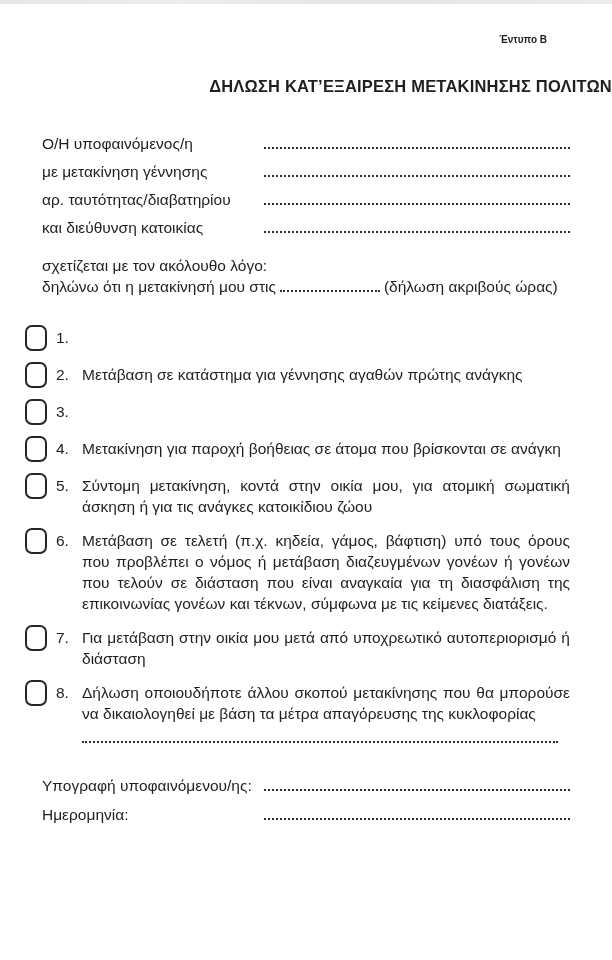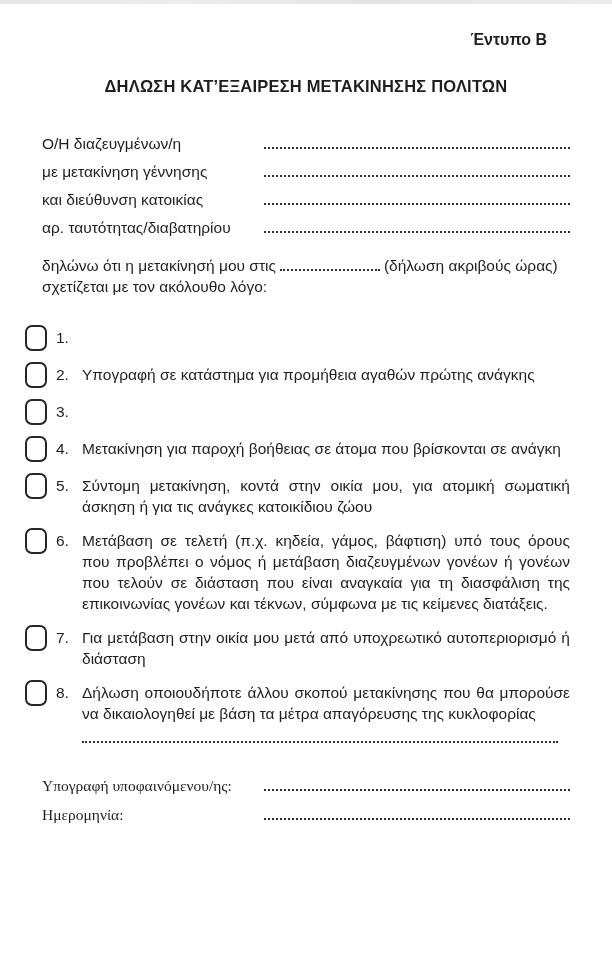--- a/index.html
+++ b/index.html
@@ -20,26 +20,26 @@
     position: absolute;
     top: 0; left: 0;
     width: 100%; height: 4px;
     background: linear-gradient(90deg, #e6e6e6 0%, #ededed 30%, #e4e4e4 60%, #ececec 100%);
   }
   .form-code {
     margin-top: 30px;
     padding-right: 65px;
     text-align: right;
     font-weight: 700;
-    font-size: 16px;
+    font-size: 10px;
     line-height: 20px;
   }
   .form-title {
     margin-top: 26px;
-    text-align: center;
+    text-align: right;
     font-weight: 700;
     font-size: 16.5px;
     line-height: 21px;
     letter-spacing: 0.2px;
   }
   
   .fields { margin: 36px 42px 0 42px; }
   .frow {
     display: flex;
     align-items: baseline;
@@ -94,66 +94,66 @@
     flex: 1;
     text-align: justify;
   }
   .line-fill {
     height: 19px;
     width: calc(100% - 12px);
     border-bottom: 2px dotted #2e2e2e;
     margin-bottom: 2px;
   }
   
-  .signature { margin: 30px 42px 16px 42px; font-family: Liberation Serif, serif; }
+  .signature { margin: 30px 42px 16px 42px; }
   .signature .frow { margin-bottom: 8px; }
 </style>
 </head>
 <body>
 
 <div class="page">
   <div class="scan-strip"></div>
 
   <div class="form-code">Έντυπο Β</div>
 
   <div class="form-title">ΔΗΛΩΣΗ ΚΑΤ’ΕΞΑΙΡΕΣΗ ΜΕΤΑΚΙΝΗΣΗΣ ΠΟΛΙΤΩΝ</div>
 
   <div class="fields">
     <div class="frow">
-      <span class="flabel">Ο/Η διαζευγμένων/η</span>
+      <span class="flabel">Ο/Η υποφαινόμενος/η</span>
       <span class="fill"></span>
     </div>
     <div class="frow">
       <span class="flabel">με μετακίνηση γέννησης</span>
       <span class="fill"></span>
     </div>
     <div class="frow">
-      <span class="flabel">και διεύθυνση κατοικίας</span>
+      <span class="flabel">αρ. ταυτότητας/διαβατηρίου</span>
       <span class="fill"></span>
     </div>
     <div class="frow">
-      <span class="flabel">αρ. ταυτότητας/διαβατηρίου</span>
+      <span class="flabel">και διεύθυνση κατοικίας</span>
       <span class="fill"></span>
     </div>
   </div>
 
   <div class="declaration">
+    <div>σχετίζεται με τον ακόλουθο λόγο:</div>
     <div><span>δηλώνω ότι η μετακίνησή μου στις</span><span class="inline-fill"></span><span>(δήλωση ακριβούς ώρας)</span></div>
-    <div>σχετίζεται με τον ακόλουθο λόγο:</div>
   </div>
 
   <div class="reasons">
     <div class="reason">
       <div class="checkbox"></div>
       <span class="rnum">1.</span>
     </div>
     <div class="reason">
       <div class="checkbox"></div>
       <span class="rnum">2.</span>
-      <span class="rtext">Υπογραφή σε κατάστημα για προμήθεια αγαθών πρώτης ανάγκης</span>
+      <span class="rtext">Μετάβαση σε κατάστημα για γέννησης αγαθών πρώτης ανάγκης</span>
     </div>
     <div class="reason">
       <div class="checkbox"></div>
       <span class="rnum">3.</span>
     </div>
     <div class="reason">
       <div class="checkbox"></div>
       <span class="rnum">4.</span>
       <span class="rtext">Μετακίνηση για παροχή βοήθειας σε άτομα που βρίσκονται σε ανάγκη</span>
     </div>

